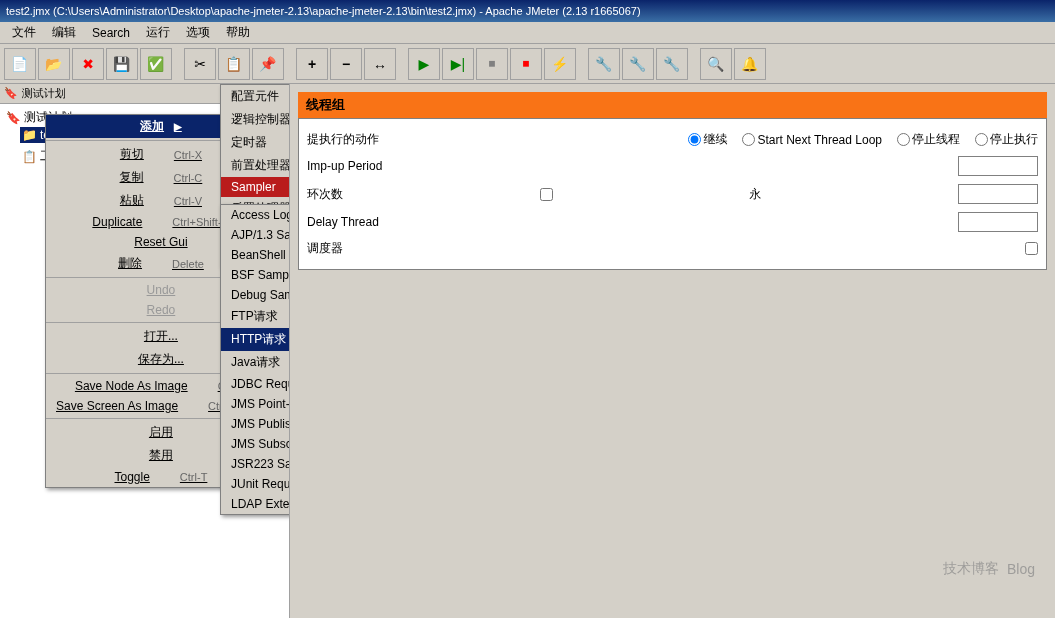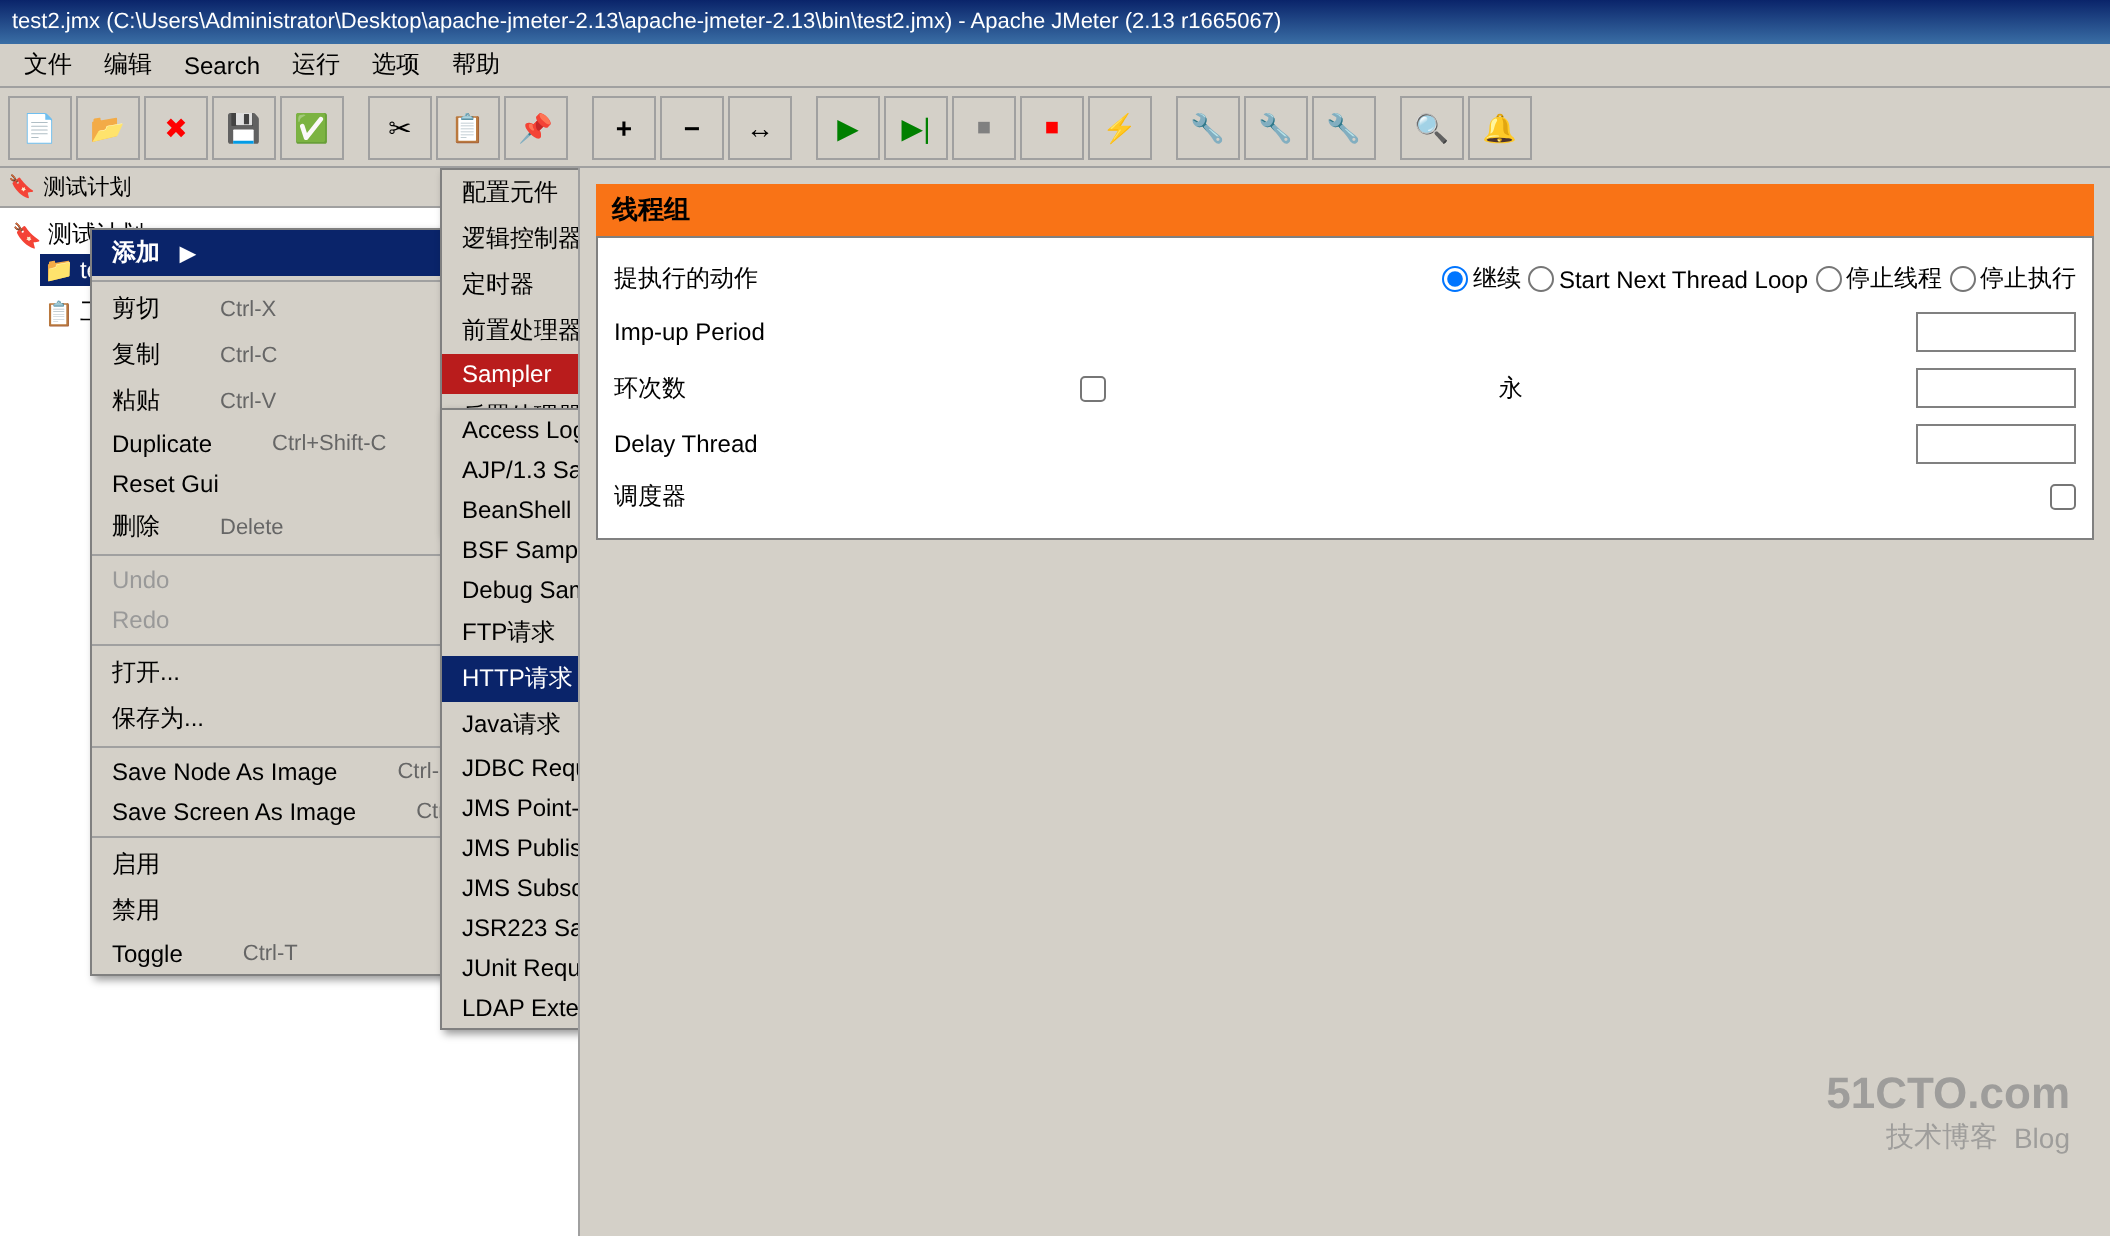--- a/index.html
+++ b/index.html
@@ -123,24 +123,25 @@
       background: #d4d0c8;
       border: 1px solid #808080;
       box-shadow: 2px 2px 4px rgba(0,0,0,0.4);
       min-width: 220px;
     }
 
     .ctx-item {
       padding: 3px 20px 3px 10px;
       display: flex;
       align-items: center;
-      justify-content: flex-start;
+      justify-content: center;
       cursor: pointer;
       font-size: 12px;
       white-space: nowrap;
+      text-decoration: underline;
     }
     .ctx-item.disabled { color: #999; cursor: default; }
     .ctx-item.has-sub::after {
       content: '▶';
       font-size: 10px;
       margin-left: 10px;
     }
     .ctx-separator {
       height: 1px;
       background: #a0a0a0;
@@ -204,21 +205,21 @@
       display: flex;
       align-items: center;
       gap: 10px;
       padding: 4px 0;
       font-size: 12px;
       justify-content: space-between;
     }
 
     .radio-group {
       display: flex;
-      gap: 4px;
+      gap: 15px;
       align-items: center;
     }
 
     
     #watermark {
       position: absolute;
       bottom: 40px;
       right: 20px;
       text-align: right;
       opacity: 0.7;
@@ -502,20 +503,19 @@
         <input type="text" style="width: 80px; border: 1px solid rgb(128, 128, 128); height: 20px;">
       </div>
 
       <div class="content-row">
         <span>调度器</span>
         <input type="checkbox" style="">
       </div>
     </div>
 
     <div id="watermark">
-      <div class="watermark-url">51CTO.com</div>
       <div class="watermark-sub">
         <span>技术博客</span>
         <span>Blog</span>
       </div>
     </div>
   </div>
 </div>
 
 </body></html>

